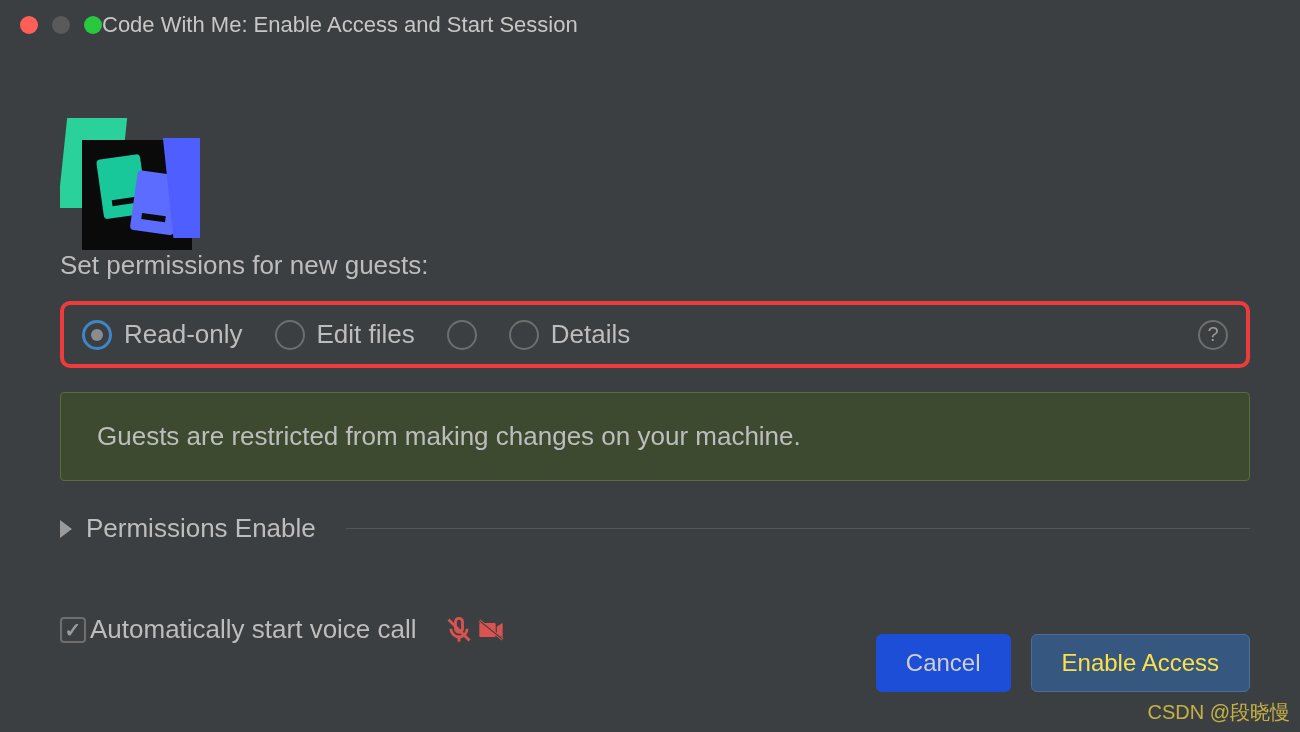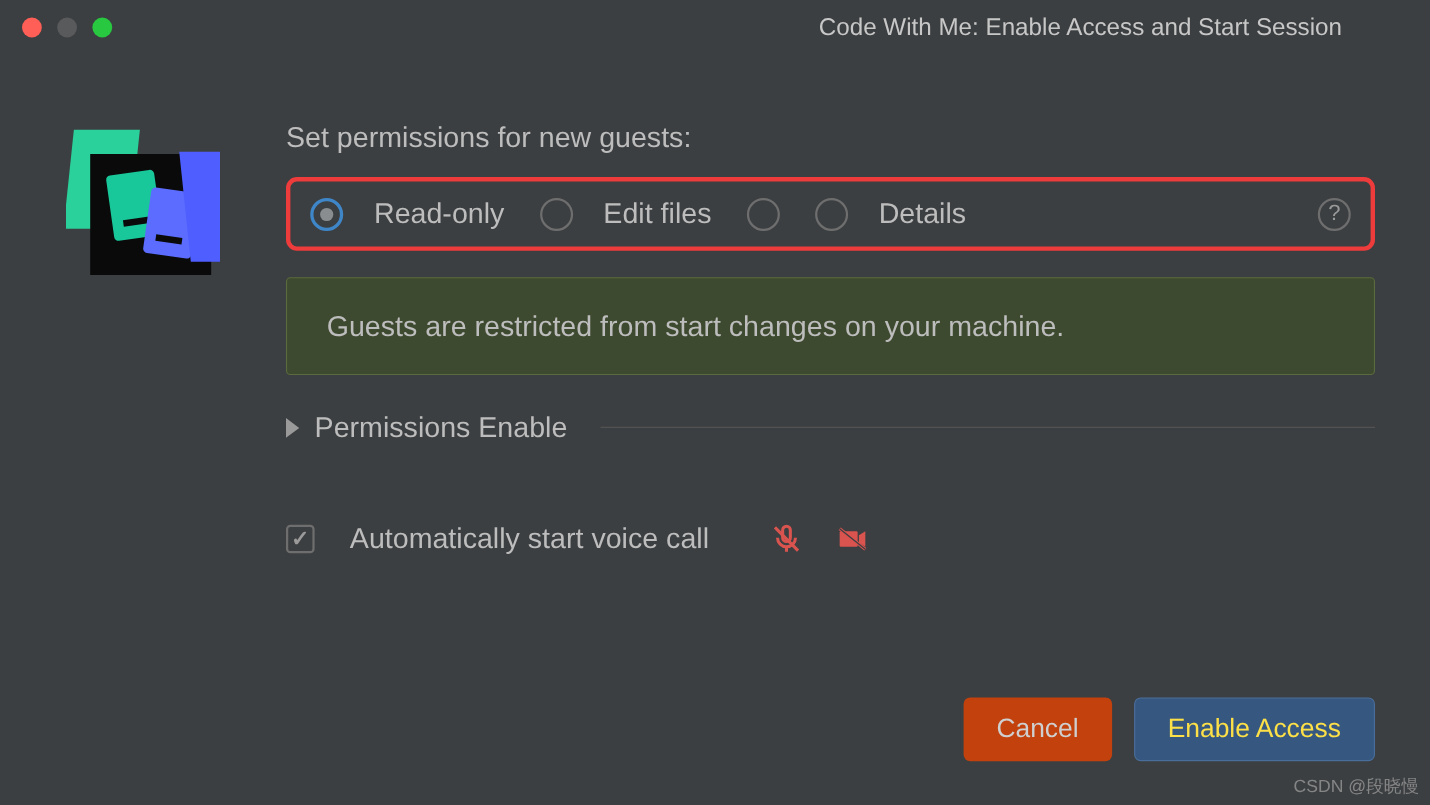--- a/index.html
+++ b/index.html
@@ -26,29 +26,30 @@
     .traffic-light {
       width: 18px;
       height: 18px;
       border-radius: 50%;
     }
     .tl-close { background: #ff5f57; }
     .tl-min { background: #595a5c; }
     .tl-max { background: #28c840; }
     .title {
       flex: 1;
-      text-align: right;
+      text-align: left;
       color: #c7c7c7;
       font-size: 22px;
       font-weight: 400;
       margin-right: 60px;
     }
     .content {
       display: flex;
       padding: 60px 40px 20px 60px;
+      flex-direction: column;
     }
     .icon-col {
       width: 200px;
       flex-shrink: 0;
     }
     .cwm-logo {
       width: 140px;
       height: 140px;
       position: relative;
     }
@@ -66,21 +67,21 @@
       border-radius: 10px;
       padding: 14px 18px;
       display: flex;
       align-items: center;
       gap: 32px;
       margin-bottom: 24px;
     }
     .radio-option {
       display: flex;
       align-items: center;
-      gap: 28px;
+      gap: 12px;
       color: #bdbdbd;
       font-size: 26px;
       cursor: pointer;
     }
     .radio-circle {
       width: 30px;
       height: 30px;
       border: 2px solid #6e6e6e;
       border-radius: 50%;
       display: flex;
@@ -138,21 +139,21 @@
     }
     .expander-line {
       flex: 1;
       height: 1px;
       background: #555;
       margin-left: 16px;
     }
     .checkbox-row {
       display: flex;
       align-items: center;
-      gap: 32px;
+      gap: 4px;
       color: #bdbdbd;
       font-size: 26px;
     }
     .checkbox {
       width: 26px;
       height: 26px;
       border: 2px solid #6e6e6e;
       border-radius: 4px;
       display: flex;
       align-items: center;
@@ -181,33 +182,33 @@
     }
     .btn {
       padding: 14px 30px;
       font-size: 24px;
       border-radius: 6px;
       border: none;
       cursor: pointer;
       color: #cfcfcf;
     }
     .btn-cancel {
-      background: #c2410c;
+      background: #1d4ed8;
     }
     .btn-primary {
       background: #365880;
       border: 1px solid #4a6e9b;
       color: #fde047;
     }
     .watermark {
       position: absolute;
       bottom: 6px;
       right: 10px;
-      color: #a3a3a3;
-      font-size: 16px;
+      color: #fde047;
+      font-size: 20px;
       opacity: 0.7;
     }
   </style>
 </head>
 <body>
 
 <div class="titlebar">
   <div class="traffic-lights">
     <div class="traffic-light tl-close"></div>
     <div class="traffic-light tl-min"></div>
@@ -252,21 +253,21 @@
       <div class="radio-option">
         <div class="radio-circle"></div>
       </div>
       <div class="radio-option">
         <div class="radio-circle"></div>
         <span>Details</span>
       </div>
       <div class="help-icon">?</div>
     </div>
 
-    <div class="info-box">Guests are restricted from start changes on your machine.</div>
+    <div class="info-box">Guests are restricted from making changes on your machine.</div>
 
     <div class="expander">
       <div class="expander-arrow"></div>
       <span>Permissions Enable</span>
       <div class="expander-line"></div>
     </div>
 
     <div class="checkbox-row">
       <div class="checkbox checked"></div>
       <span>Automatically start voice call</span>

